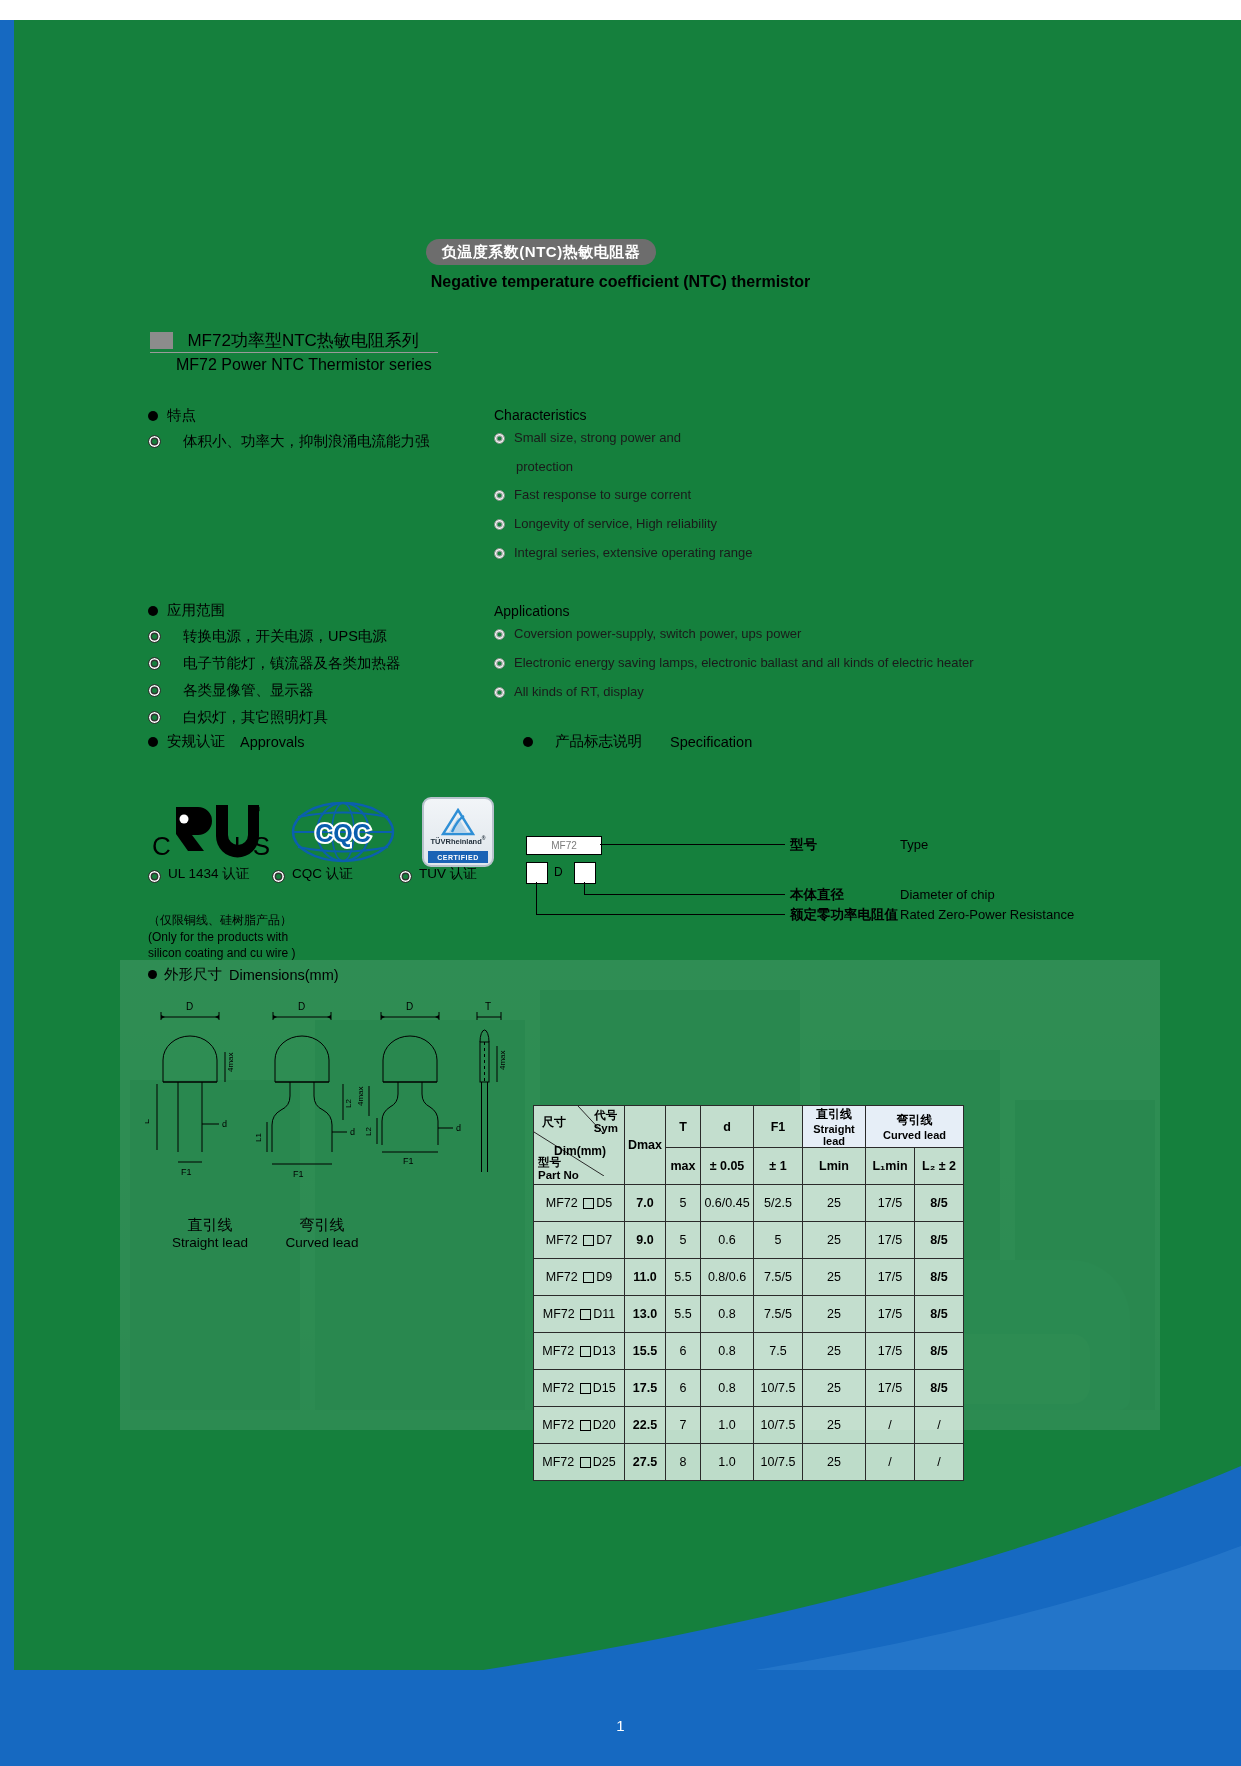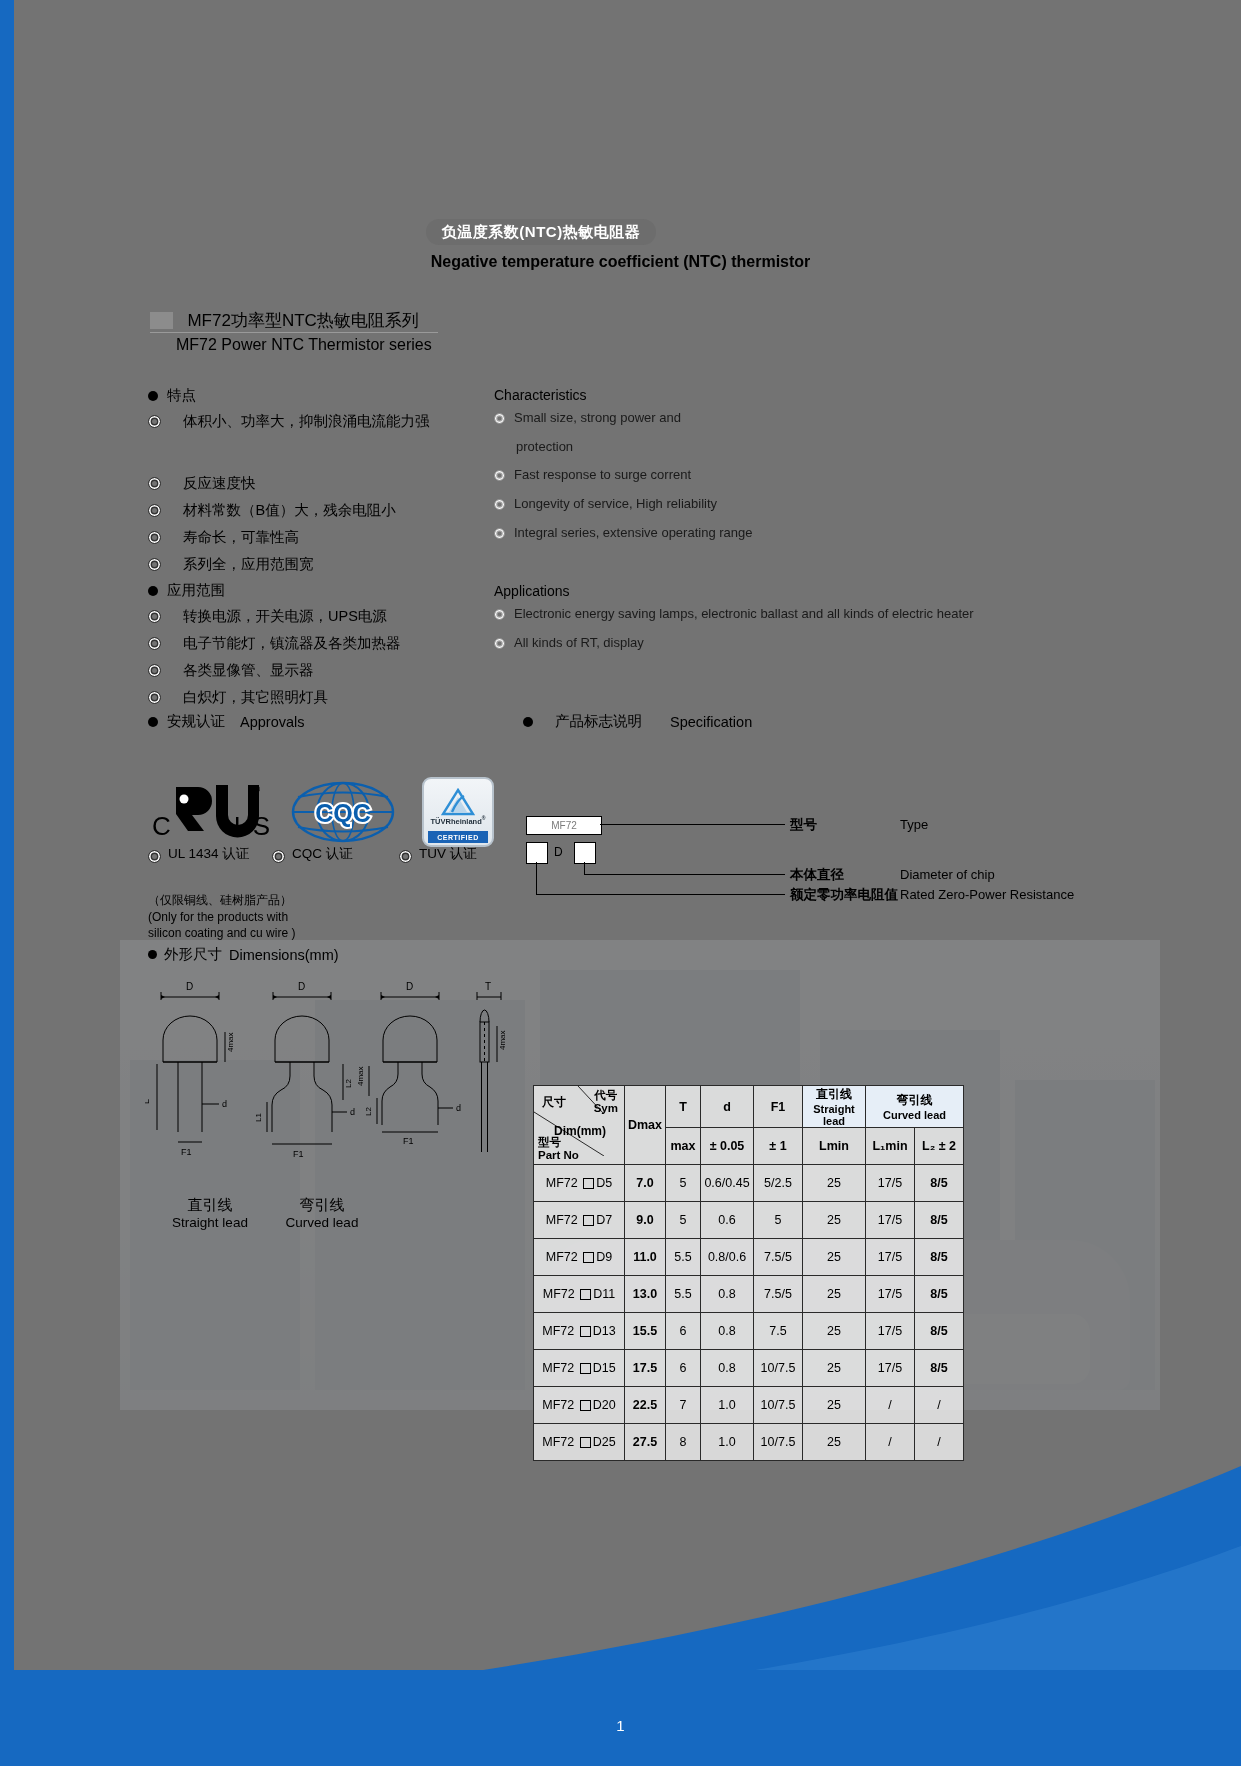--- a/index.html
+++ b/index.html
@@ -4,21 +4,21 @@
 <style>
   html, body { margin:0; padding:0; }
   body {
     width:1241px; height:1766px;
     background:#ffffff;
     font-family:"Liberation Sans","DejaVu Sans",sans-serif;
     position:relative; overflow:hidden;
   }
 
   
-  #page { position:absolute; inset:0; background:#737373; }
+  #page { position:absolute; inset:0; background:#15803d;margin-top:20px; }
 
   .edge-left {
     position:absolute; left:0; top:0; width:14px; height:1766px;
     background:#1669c1;
   }
   .blue-swoosh {
     position:absolute; left:0; bottom:0; width:1241px; height:340px;
     overflow:hidden; pointer-events:none;
   }
   .footer-bar {
@@ -203,38 +203,20 @@
     <div class="blk-title">
       <span class="dot-solid"></span>
       <span>特点</span>
     </div>
     <div class="row-cn">
       <span class="dot-ring"></span>
       <span>体积小、功率大，抑制浪涌电流能力强</span>
     </div>
   </div>
 
-  <div class="col-cn" style="top:473px;">
-    <div class="row-cn">
-      <span class="dot-ring"></span>
-      <span>反应速度快</span>
-    </div>
-    <div class="row-cn">
-      <span class="dot-ring"></span>
-      <span>材料常数（B值）大，残余电阻小</span>
-    </div>
-    <div class="row-cn">
-      <span class="dot-ring"></span>
-      <span>寿命长，可靠性高</span>
-    </div>
-    <div class="row-cn">
-      <span class="dot-ring"></span>
-      <span>系列全，应用范围宽</span>
-    </div>
-  </div>
 
   <div class="col-cn" style="top:581px;">
     <div class="blk-title">
       <span class="dot-solid"></span>
       <span>应用范围</span>
     </div>
     <div class="row-cn">
       <span class="dot-ring"></span>
       <span>转换电源，开关电源，UPS电源</span>
     </div>
@@ -268,20 +250,24 @@
       <span>Longevity of service, High reliability</span>
     </div>
     <div class="row-en">
       <span class="dot-ring-sm"></span>
       <span>Integral series, extensive operating range</span>
     </div>
   </div>
 
   <div class="col-en" style="top:583px;">
     <div class="en-head">Applications</div>
+    <div class="row-en">
+      <span class="dot-ring-sm"></span>
+      <span>Coversion power-supply, switch power, ups power</span>
+    </div>
     <div class="row-en">
       <span class="dot-ring-sm"></span>
       <span>Electronic energy saving lamps, electronic ballast and all kinds of electric heater</span>
     </div>
     <div class="row-en">
       <span class="dot-ring-sm"></span>
       <span>All kinds of RT, display</span>
     </div>
   </div>
 

